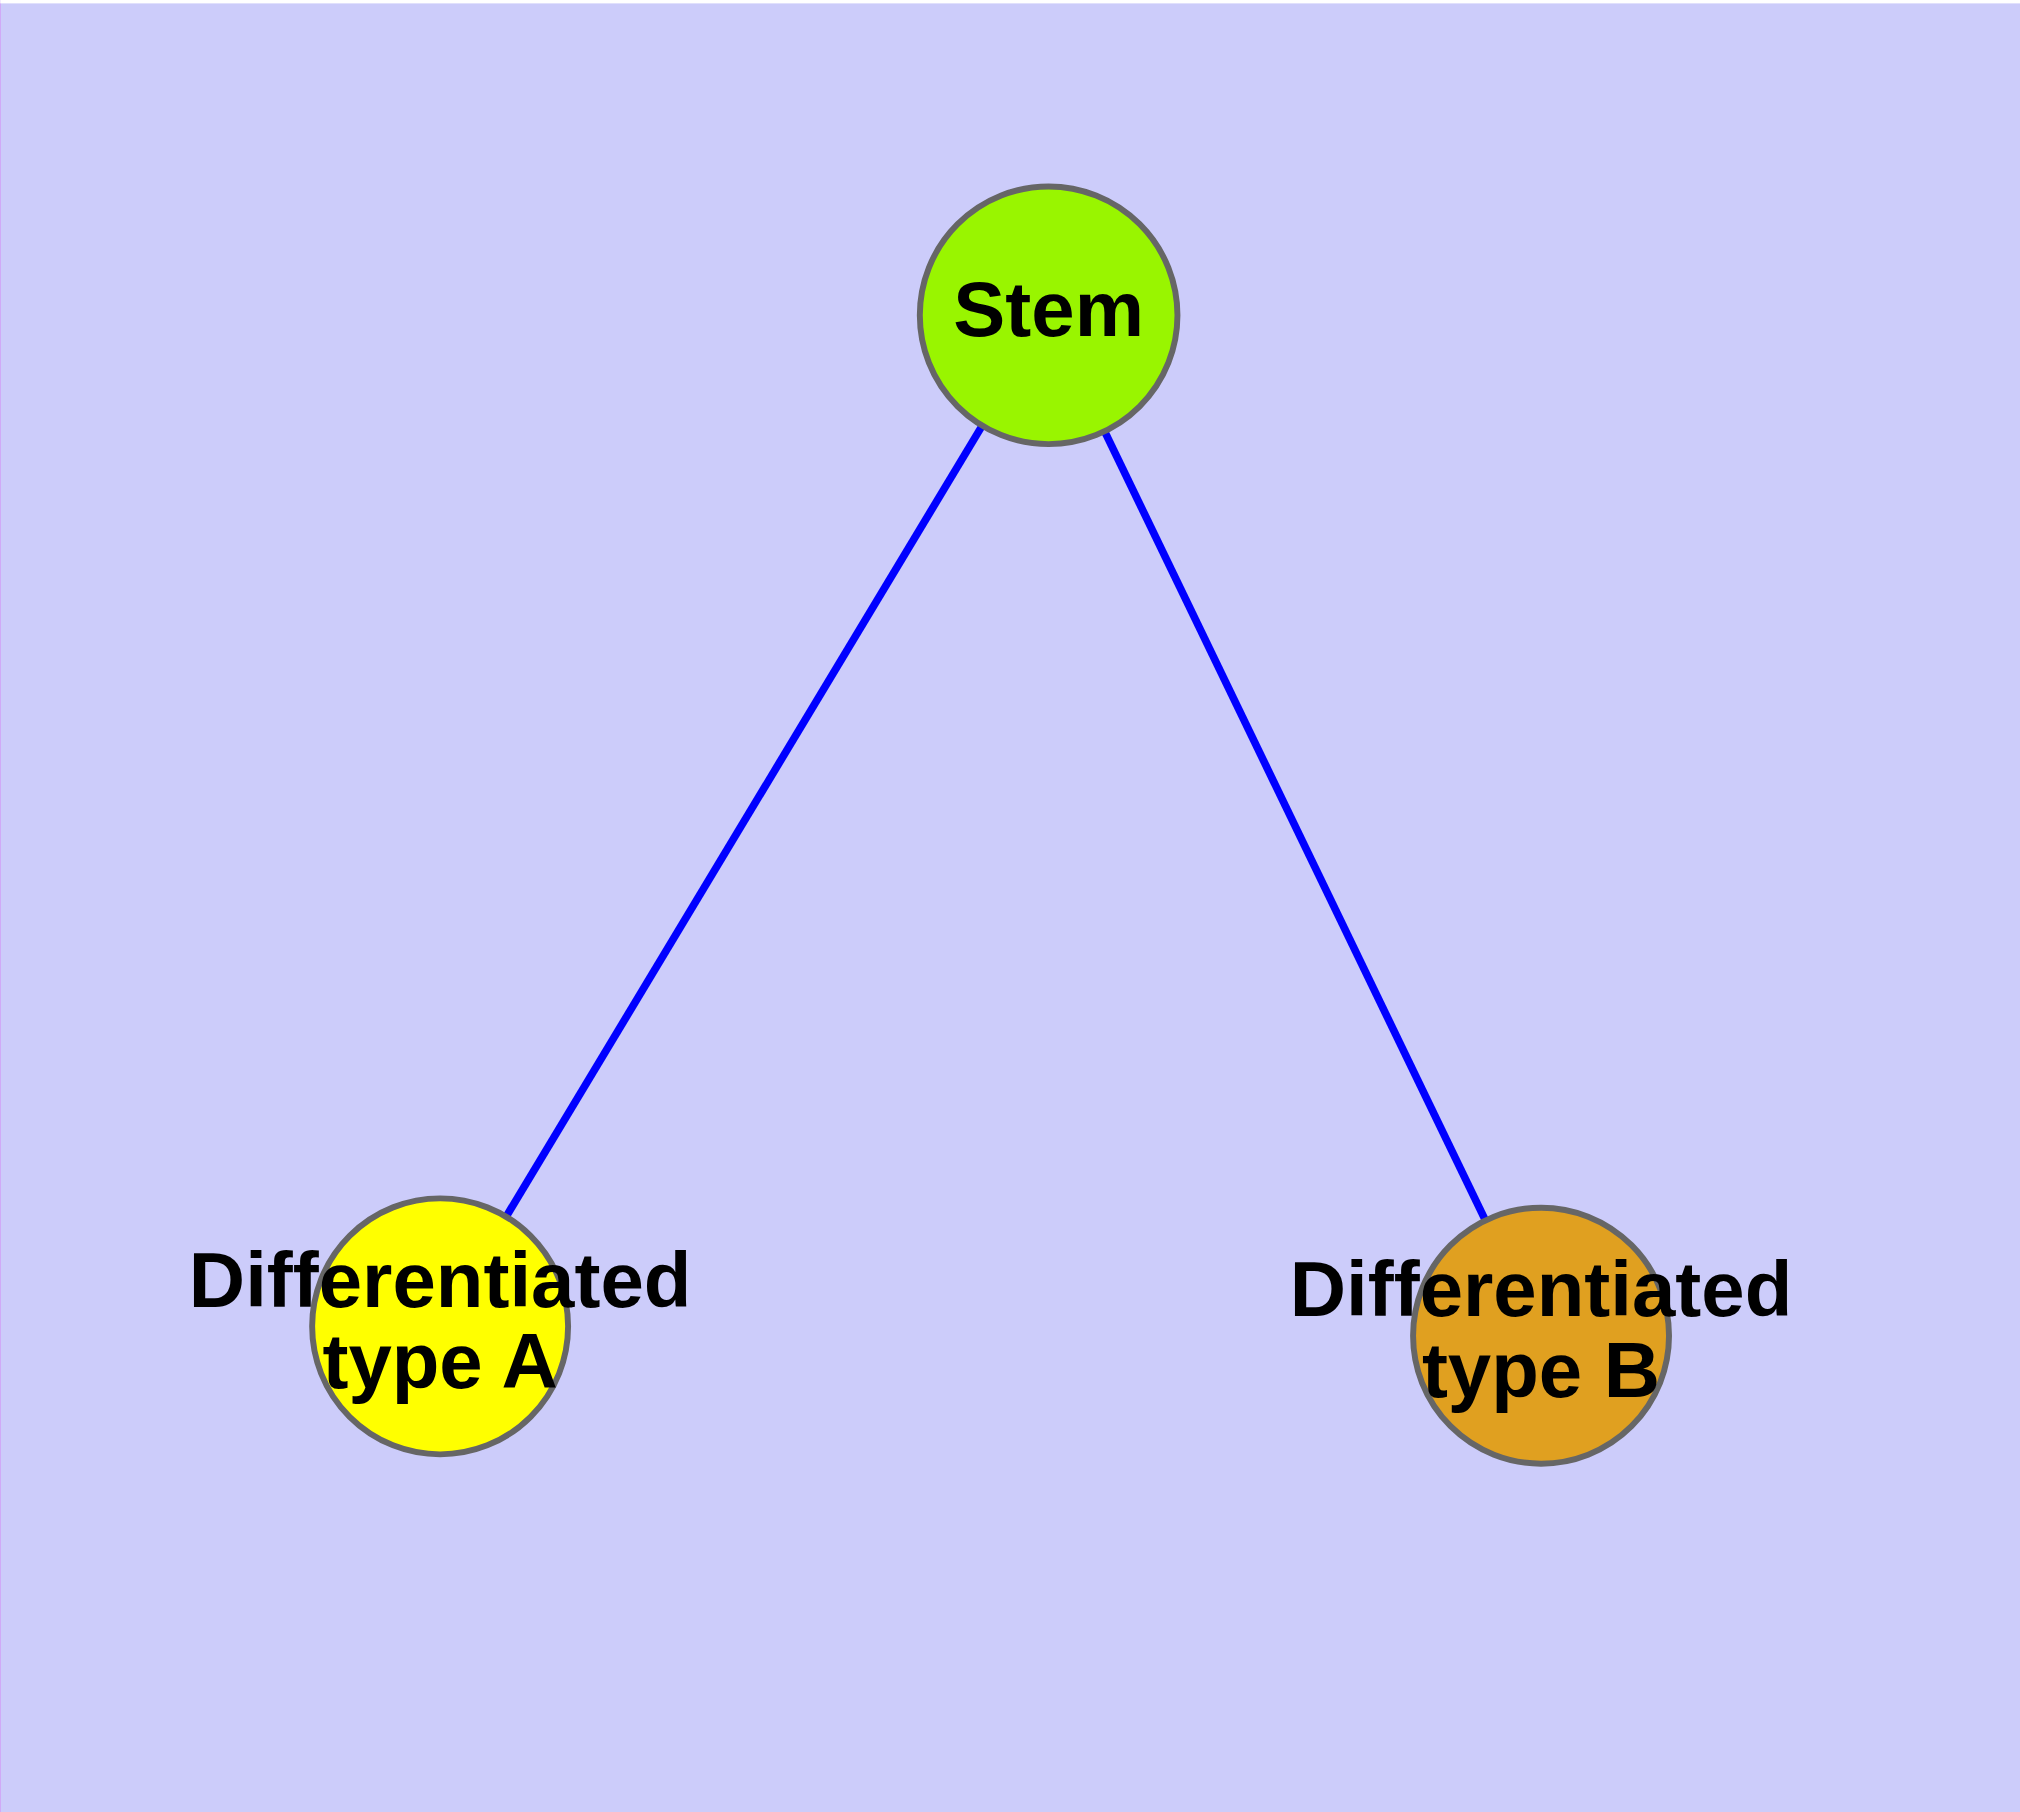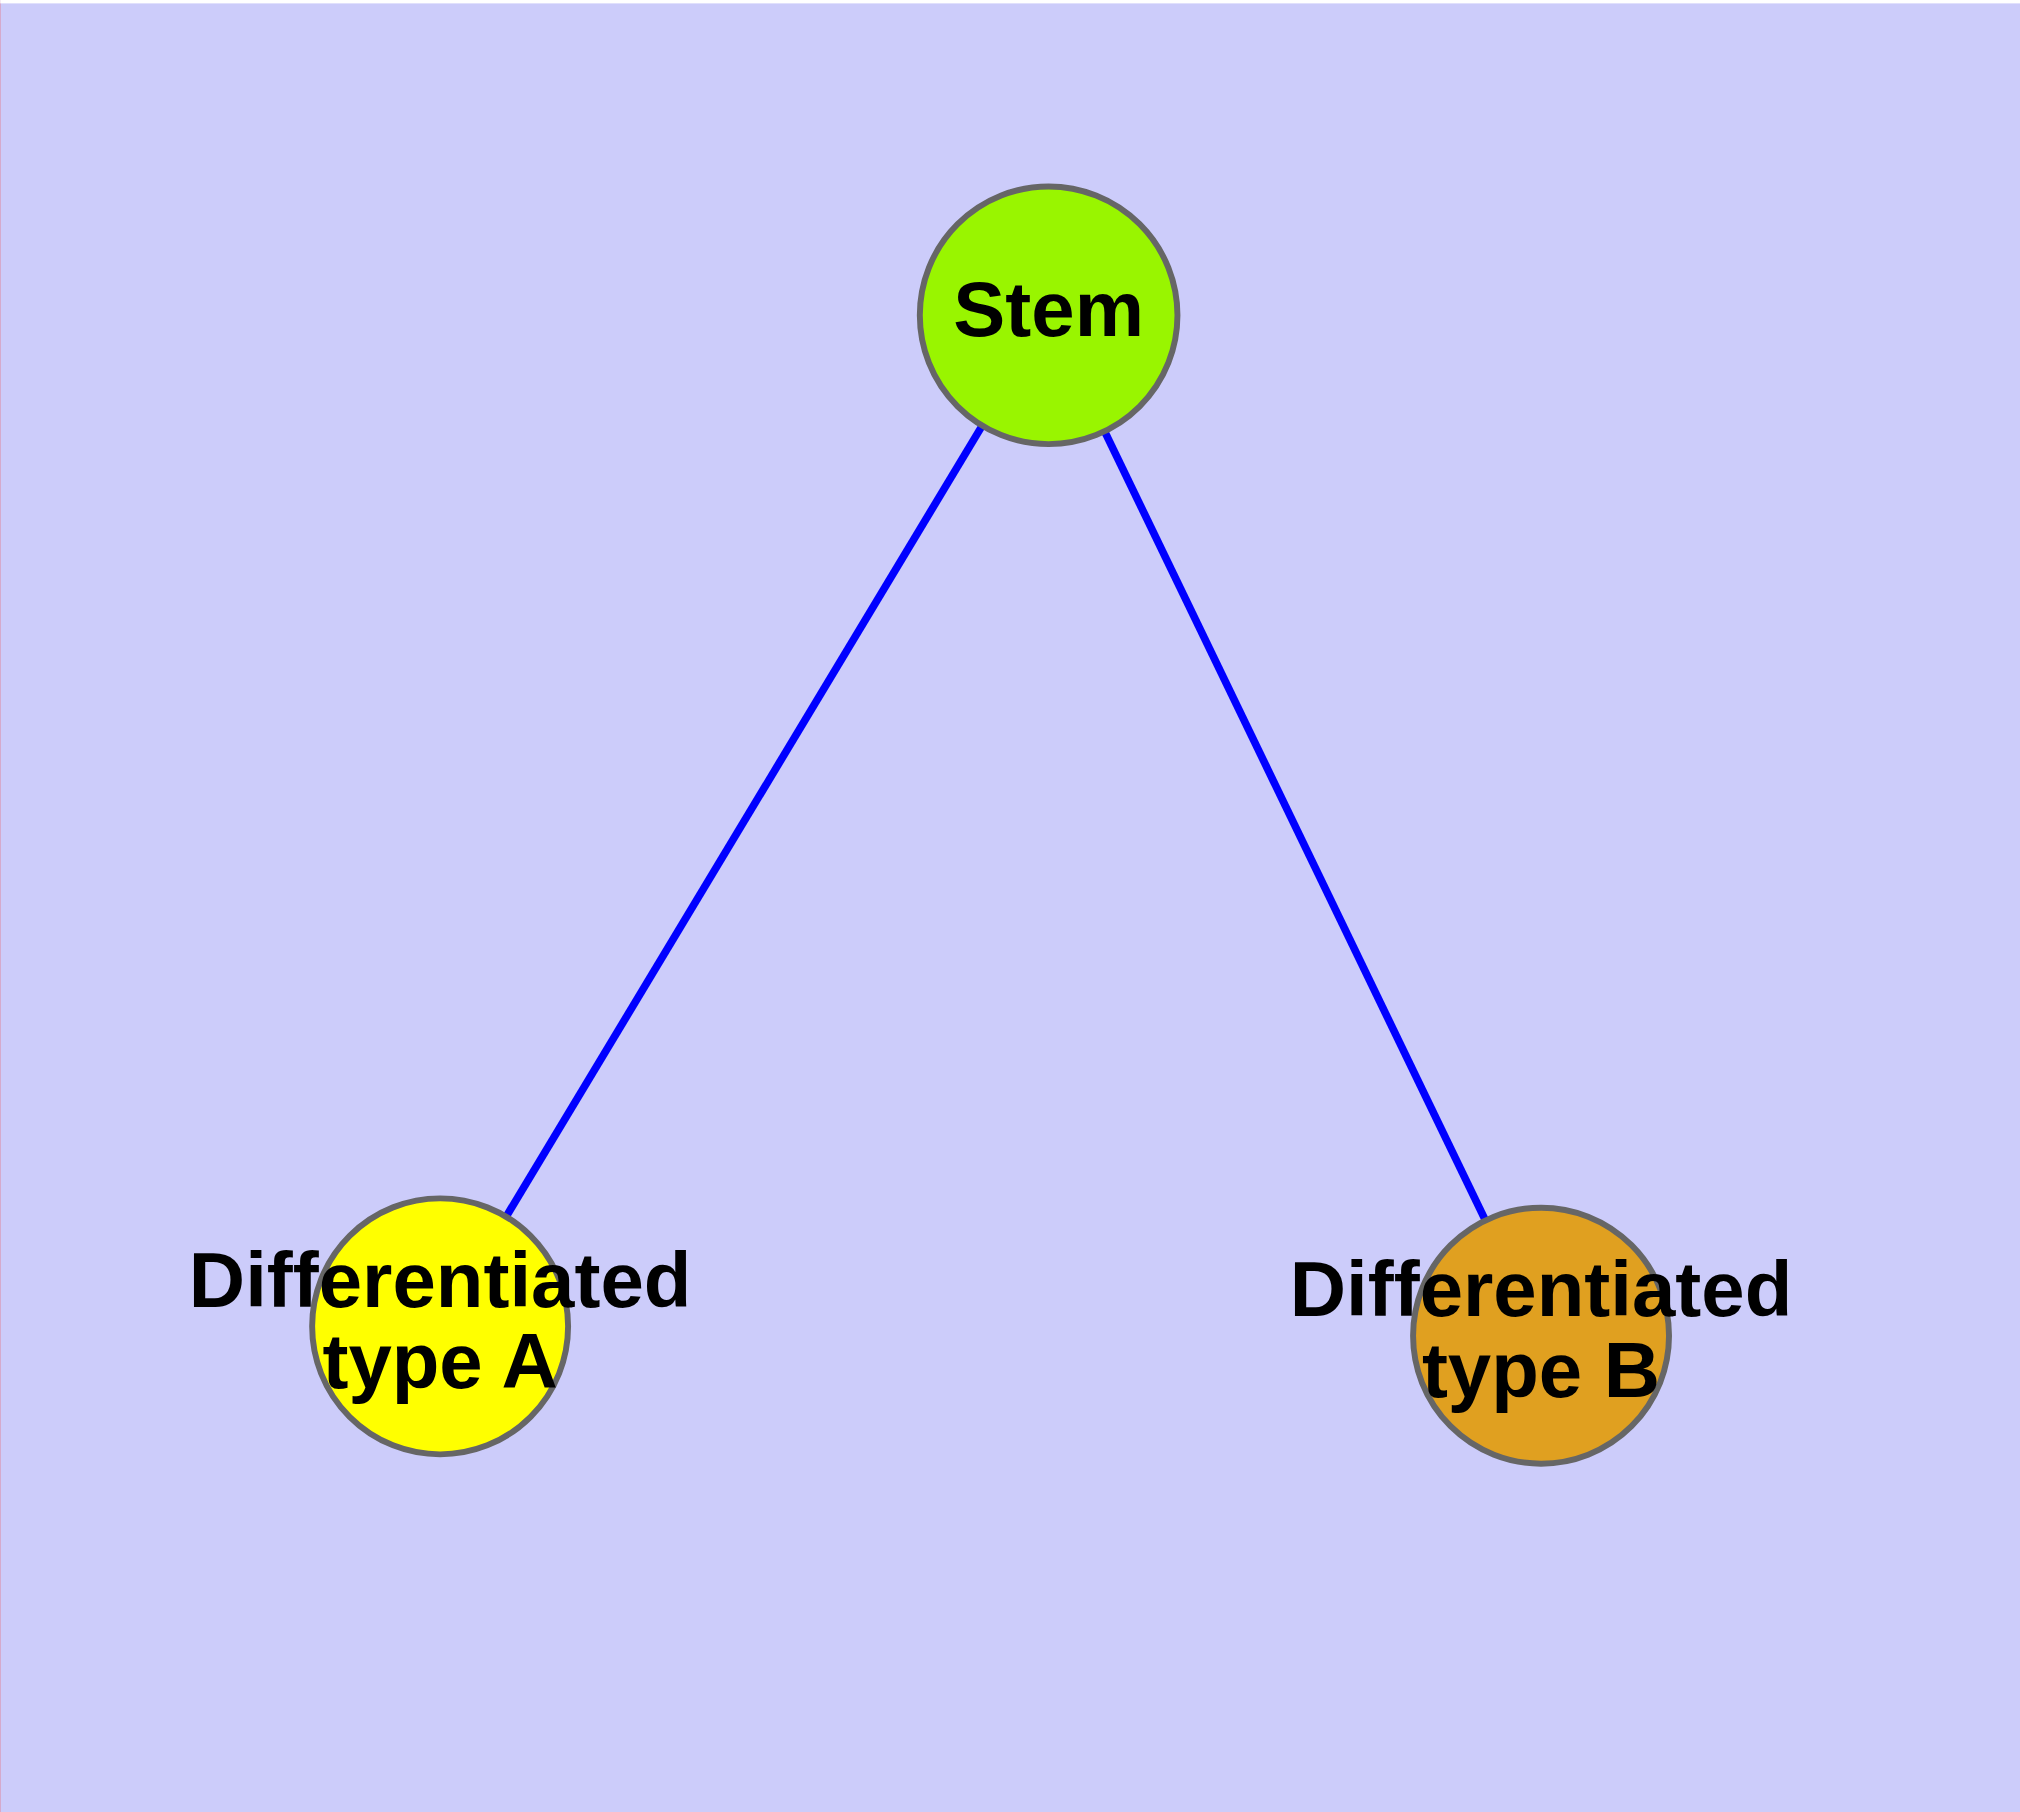--- a/index.html
+++ b/index.html
@@ -6,21 +6,21 @@
   html, body {
     margin: 0;
     padding: 0;
     background: #ffffff;
   }
   #canvas {
     position: relative;
     width: 2021px;
     height: 1812px;
     overflow: hidden;
-    background: #ef4444;
+    background: #d946ef;
     font-family: "Liberation Sans", "DejaVu Sans", sans-serif;
   }
   #graph-svg {
     position: absolute;
     top: 0;
     left: 0;
     width: 2021px;
     height: 1812px;
     display: block;
   }

